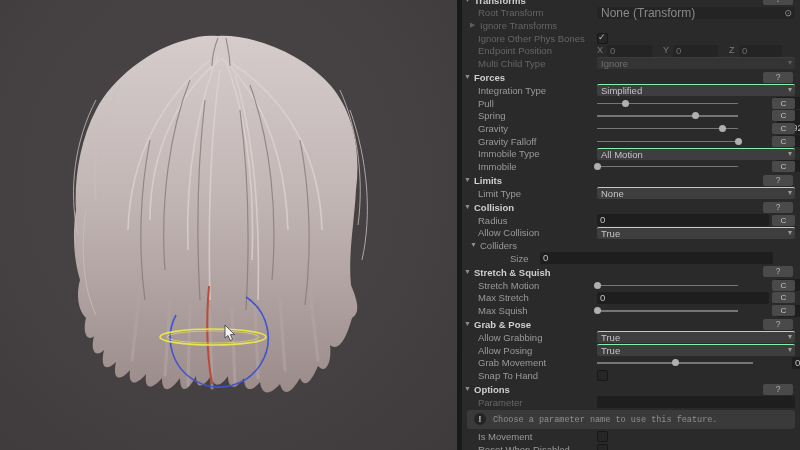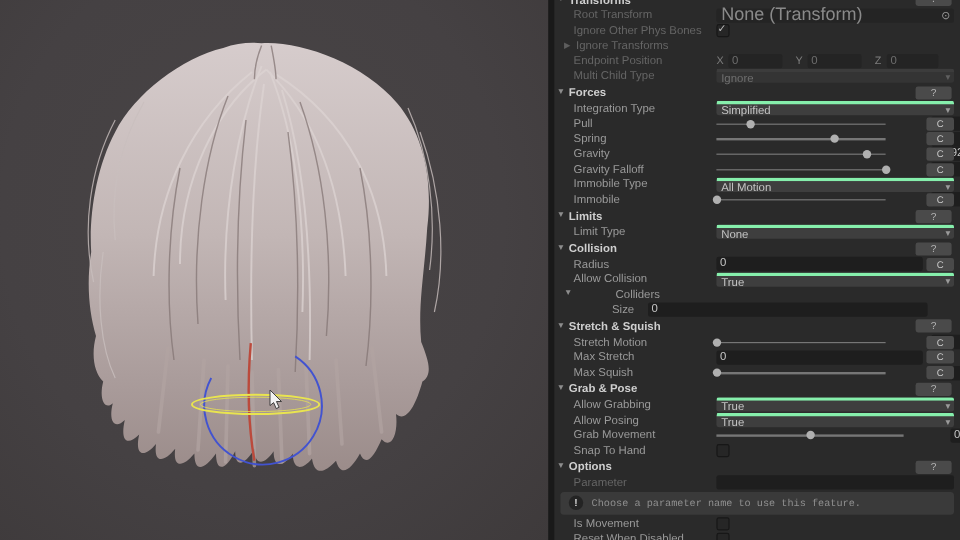--- a/index.html
+++ b/index.html
@@ -21,41 +21,41 @@
   .row.header{margin-top:1.5px;}
   .lbl{position:absolute;left:16px;top:1px;font-size:9.5px;color:#9a9a9a;white-space:nowrap;}
   .row.header .lbl{left:12px;color:#cfcfcf;font-weight:bold;}
   .row.disabled .lbl{color:#656565;}
   .tri{position:absolute;left:2px;top:2px;font-size:7px;color:#8d8d8d;}
   .tri.sub{left:8px;}
   .row.disabled .tri{color:#5d5d5d;}
   .helpbtn{position:absolute;right:7px;top:0.5px;width:30px;height:11px;background:#4a4a4a;
     border-radius:2px;font-size:8.5px;color:#b5b5b5;text-align:center;line-height:11px;}
   .dropdown{position:absolute;left:135px;right:5px;top:0.5px;height:12px;background:#3e3e3e;
-    border-top:3px solid #86efac;border-radius:2px;box-sizing:border-box;}
+    border-top:1px solid #86efac;border-radius:2px;box-sizing:border-box;}
   .dropdown .dtext{position:absolute;left:4px;top:0px;font-size:9.5px;color:#c4c4c4;white-space:nowrap;}
   .dropdown .darr{position:absolute;right:3px;top:0px;font-size:8px;color:#9a9a9a;}
   .row.disabled .dropdown{background:#343434;border-top-color:#3c3c3c;}
   .row.disabled .dropdown .dtext{color:#6f6f6f;}
   .row.disabled .dropdown .darr{color:#5f5f5f;}
   .track{position:absolute;left:135px;top:6px;width:141px;height:1.5px;background:#767676;}
   .track.wide{width:156px;}
   .knob{position:absolute;top:-3px;width:7px;height:7px;border-radius:50%;background:#b0b0b0;}
   .valbox{position:absolute;left:278px;top:0.5px;width:29px;height:12px;background:#1e1e1e;
     border-radius:2px;font-size:9.5px;color:#c4c4c4;line-height:12px;padding-left:3px;box-sizing:border-box;margin-left:36px;}
   .valbox.wide{left:294px;width:39px;}
   .cbtn{position:absolute;left:310px;top:1px;width:23px;height:11px;background:#4a4a4a;
     border-radius:2px;font-size:8px;color:#c9c9c9;text-align:center;line-height:11px;}
   .field{position:absolute;left:135px;right:31px;top:0.5px;height:12px;background:#1e1e1e;
     border-radius:2px;font-size:9.5px;color:#c4c4c4;line-height:12px;padding-left:3px;box-sizing:border-box;}
   .field.full{right:5px;}
   .field.size{left:78px;right:27px;}
   .objfield{position:absolute;left:135px;right:5px;top:0.5px;height:12px;background:#242424;
     border-radius:2px;box-sizing:border-box;}
-  .objfield .otext{position:absolute;left:4px;top:0;font-size:15px;color:#8a8a8a;line-height:12px;white-space:nowrap;}
+  .objfield .otext{position:absolute;left:4px;top:0;font-size:12px;color:#8a8a8a;line-height:12px;white-space:nowrap;}
   .objfield .oicon{position:absolute;right:3px;top:0;font-size:9px;color:#9a9a9a;line-height:12px;}
   .axis{position:absolute;top:1px;font-size:9px;color:#7c7c7c;}
   .vfield{position:absolute;top:0.5px;height:12px;background:#242424;border-radius:2px;
     font-size:9.5px;color:#6d6d6d;line-height:12px;padding-left:3px;box-sizing:border-box;width:45px;}
   .checkbox{position:absolute;left:135px;top:1px;width:11px;height:11px;background:#262626;
     border:1px solid #171717;border-radius:2px;box-sizing:border-box;}
   .checkbox .mark{position:absolute;left:0px;top:-2px;font-size:9px;color:#bdbdbd;}
   .helprow{height:19.5px;margin:1px 0 1px 0;}
   .helpbox{position:absolute;left:5px;right:5px;top:0;height:19px;background:#3a3a3a;border-radius:3px;}
   .helpbox .hicon{position:absolute;left:7px;top:3.5px;width:12px;height:12px;border-radius:50%;
@@ -154,28 +154,28 @@
           <div class="helpbtn">?</div>
         </div>
         <div class="row disabled">
           <span class="lbl">Root Transform</span>
           <div class="objfield">
             <span class="otext">None (Transform)</span>
             <span class="oicon">⊙</span>
           </div>
         </div>
         <div class="row disabled">
+          <span class="tri sub">▶</span>
+          <span class="lbl" style="left: 18px;">Ignore Transforms</span>
+        </div>
+        <div class="row disabled">
           <span class="lbl">Ignore Other Phys Bones</span>
           <div class="checkbox">
             <span class="mark">✓</span>
           </div>
-        </div>
-        <div class="row disabled">
-          <span class="tri sub">▶</span>
-          <span class="lbl" style="left: 18px;">Ignore Transforms</span>
         </div>
         <div class="row disabled">
           <span class="lbl">Endpoint Position</span>
           <span class="axis" style="left: 135px;">X</span>
           <div class="vfield" style="left: 145px;">0</div>
           <span class="axis" style="left: 201px;">Y</span>
           <div class="vfield" style="left: 211px;">0</div>
           <span class="axis" style="left: 267px;">Z</span>
           <div class="vfield" style="left: 277px; width: 43px;">0</div>
         </div>
@@ -269,21 +269,21 @@
         </div>
         <div class="row">
           <span class="lbl">Allow Collision</span>
           <div class="dropdown">
             <span class="dtext">True</span>
             <span class="darr">▾</span>
           </div>
         </div>
         <div class="row">
           <span class="tri sub">▼</span>
-          <span class="lbl" style="left: 18px; margin-left: 33px;">Colliders</span>
+          <span class="lbl" style="left: 18px;">Colliders</span>
         </div>
         <div class="row">
           <span class="lbl" style="left: 48px; text-align: right;">Size</span>
           <div class="field size">0</div>
         </div>
         <div class="row header">
           <span class="tri">▼</span>
           <span class="lbl">Stretch &amp; Squish</span>
           <div class="helpbtn">?</div>
         </div>

